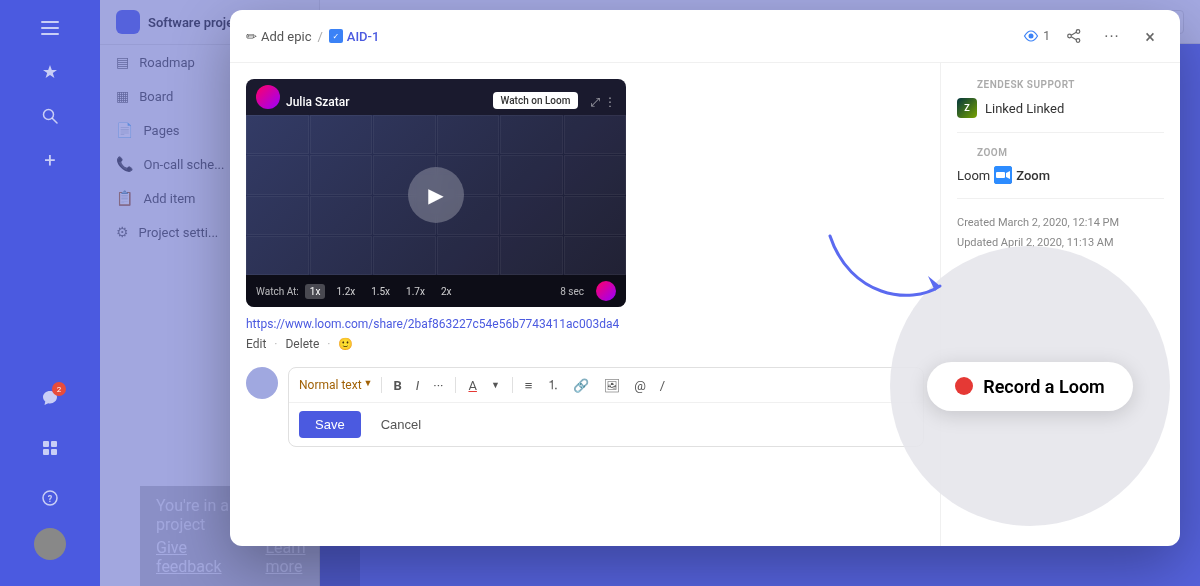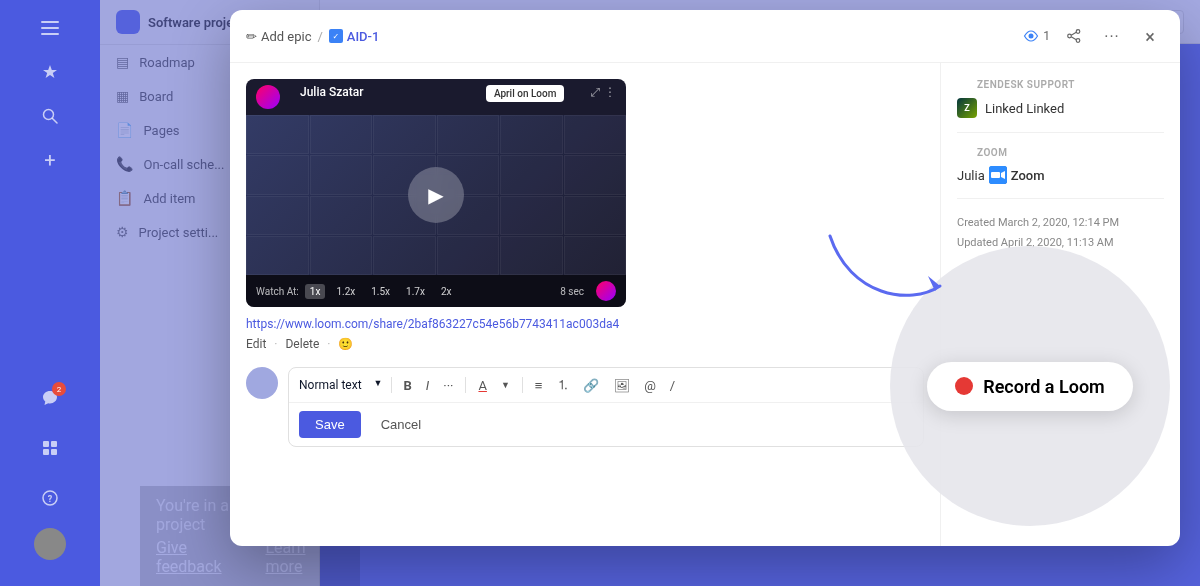--- a/index.html
+++ b/index.html
@@ -251,23 +251,23 @@
       width: 100%;
       max-width: 380px;
       border-radius: 8px;
       overflow: hidden;
       position: relative;
       background: #1a1a2e;
       margin-bottom: 10px;
     }
     .video-top-bar {
       display: flex;
-      align-items: flex-start;
+      align-items: flex-end;
       padding: 6px 10px;
-      gap: 20px;
+      gap: 6px;
     }
     .video-avatar {
       width: 24px; height: 24px;
       border-radius: 50%;
       background: #888;
       overflow: hidden;
       flex-shrink: 0;
     }
     .video-name { font-size: 12px; color: white; font-weight: 500; }
     .watch-on-loom-btn {
@@ -392,27 +392,27 @@
     }
     .editor-toolbar {
       display: flex;
       align-items: center;
       gap: 6px;
       padding: 6px 10px;
       border-bottom: 1px solid #f0f0f0;
     }
     .toolbar-select {
       font-size: 12px;
-      color: #0f172a;
+      color: #a16207;
       border: none;
       background: transparent;
       cursor: pointer;
       display: flex;
       align-items: flex-start;
-      gap: 12px;
+      gap: 2px;
     }
     .toolbar-btn {
       font-size: 13px;
       color: #555;
       cursor: pointer;
       padding: 2px 4px;
       border-radius: 3px;
     }
     .toolbar-sep { width: 1px; height: 16px; background: #e0e0e0; margin: 0 2px; }
     .editor-body {
@@ -676,21 +676,21 @@
     <div class="modal-body">
 
       <div class="modal-left">
 
         <div class="video-container">
           <div class="video-top-bar">
             <div class="video-avatar">
               <div style="width:100%;height:100%;background:linear-gradient(135deg,#f06,#90f);"></div>
             </div>
             <span class="video-name">Julia Szatar</span>
-            <div class="watch-on-loom-btn">April on Loom</div>
+            <div class="watch-on-loom-btn">Watch on Loom</div>
             <div class="video-icons">
               <span>⤢</span>
               <span>⋮</span>
             </div>
           </div>
           <div class="video-thumbnail">
             <div class="video-grid-overlay">
               <div class="video-grid-cell"></div>
                 <div class="video-grid-cell"></div>
                 <div class="video-grid-cell"></div>
@@ -775,21 +775,21 @@
         <div class="zendesk-row">
           <div class="zendesk-icon">Z</div>
           <span class="zendesk-text">Linked Linked</span>
         </div>
 
         <div class="divider"></div>
 
         <div class="zoom-row">
           <div class="right-section-title">Zoom</div>
           <div class="zoom-link">
-            <span style="color:#333; font-size:13px;">Julia</span>
+            <span style="color:#333; font-size:13px;">Loom</span>
             <div class="zoom-logo">
               <svg width="18" height="18" viewBox="0 0 18 18">
                 <rect width="18" height="18" rx="3" fill="#2D8CFF"></rect>
                 <rect x="2" y="6" width="9" height="6" rx="1" fill="white"></rect>
                 <polygon points="12,7 16,5 16,13 12,11" fill="white"></polygon>
               </svg>
             </div>
             <span class="zoom-link-text">Zoom</span>
           </div>
         </div>

